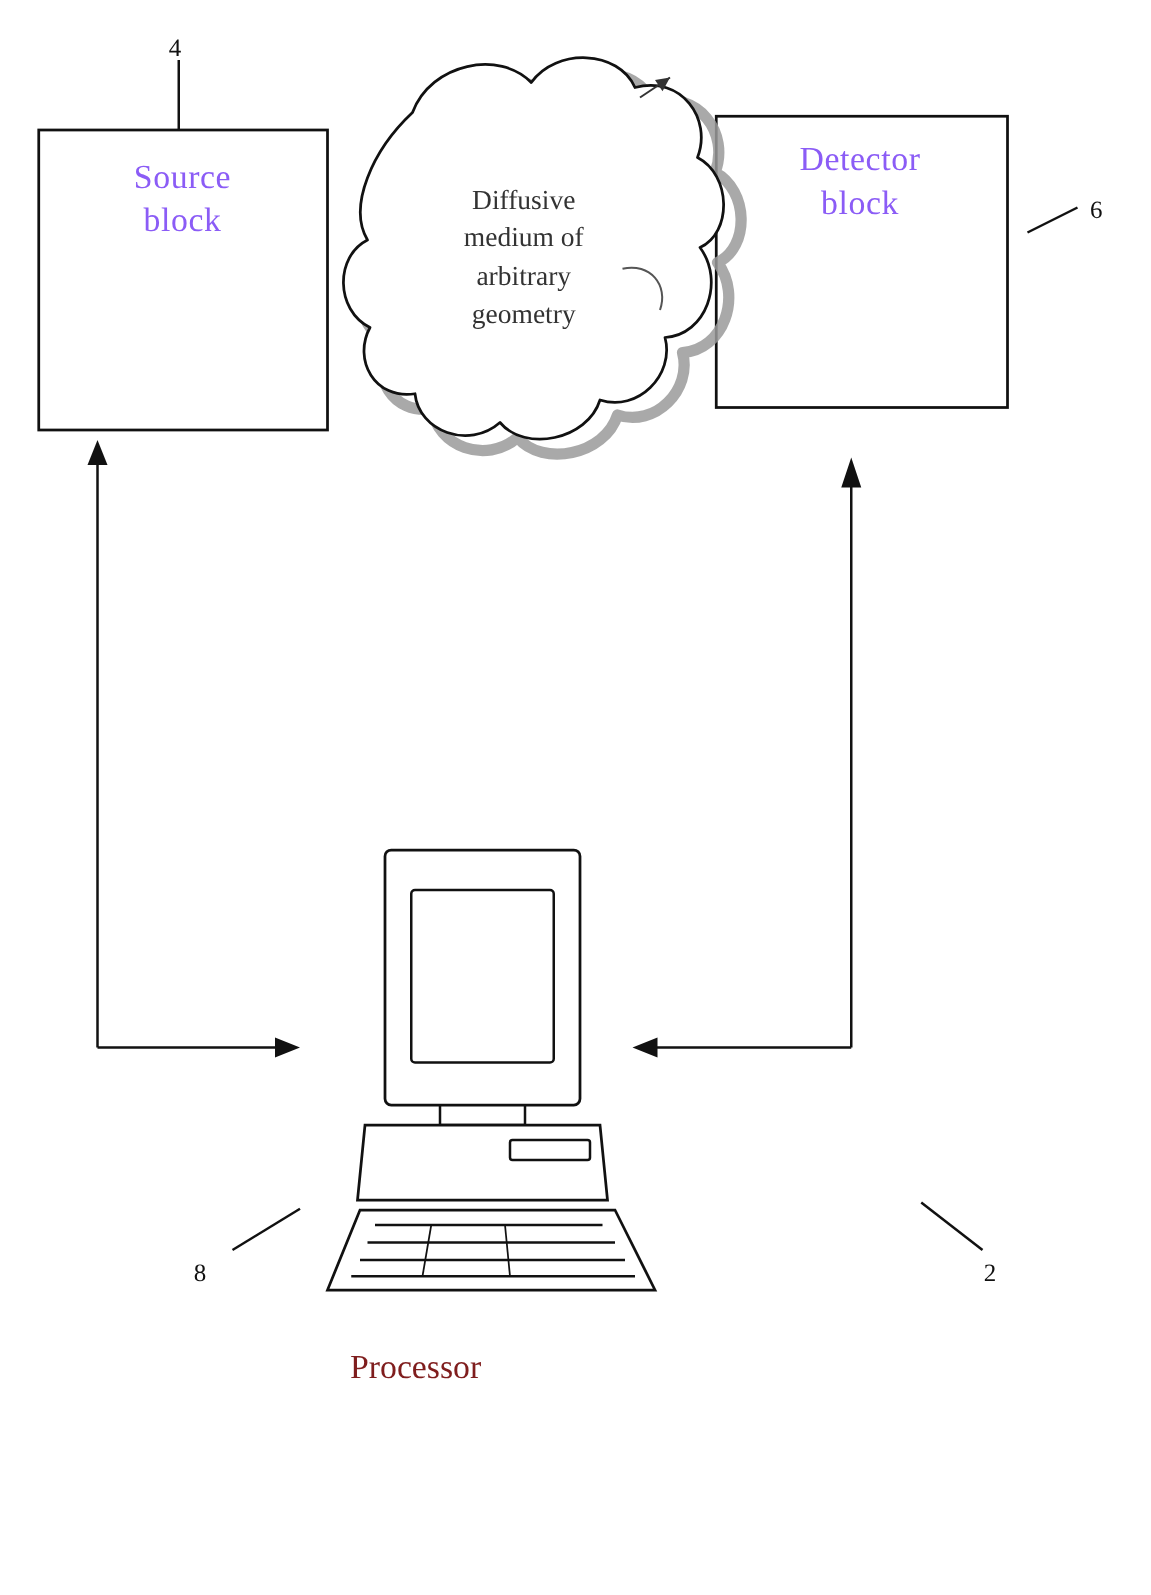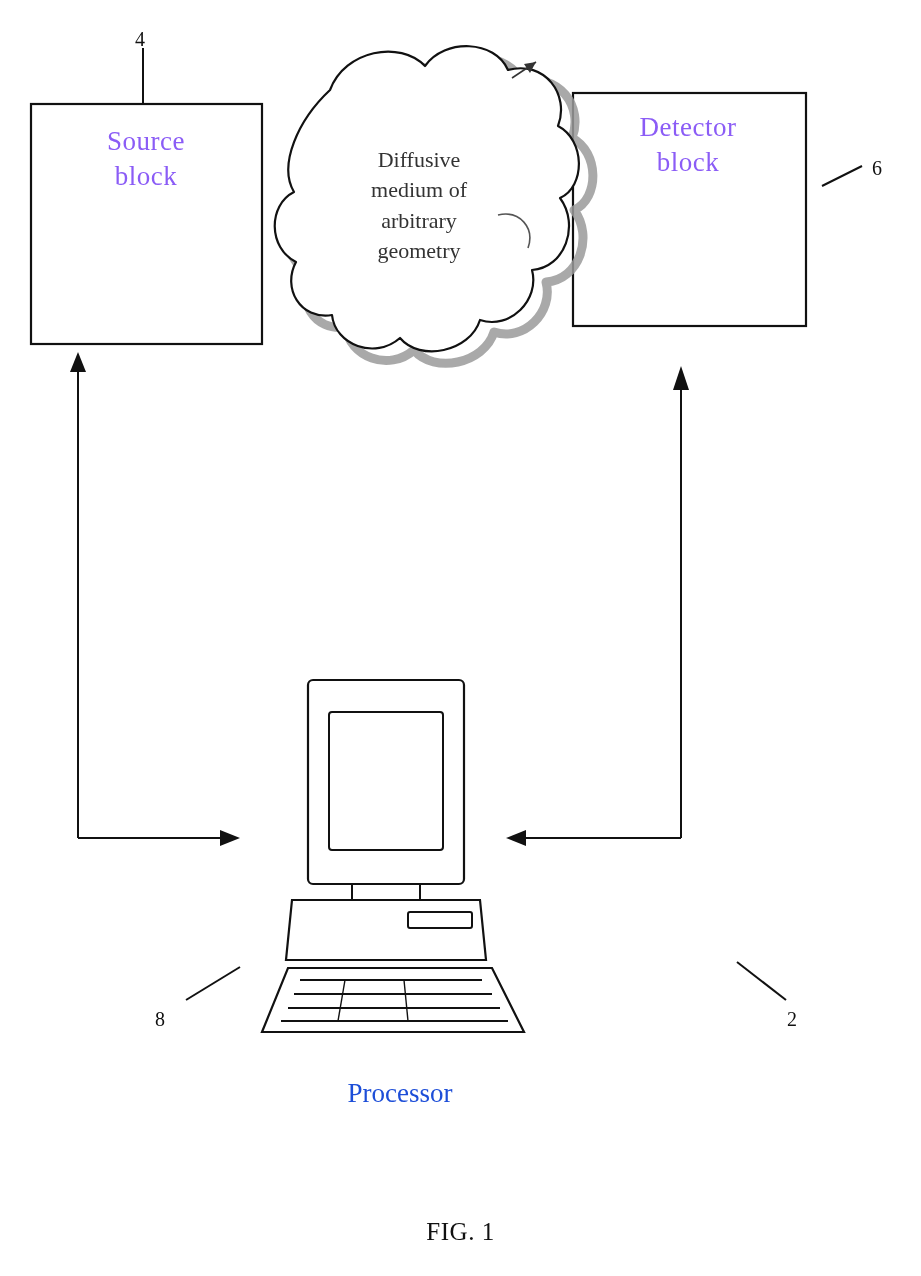--- a/index.html
+++ b/index.html
@@ -55,24 +55,23 @@
     line-height: 1.38;
     color: #333;
     text-align: center;
     font-family: "Liberation Serif", serif;
   }
   #processor-label {
     position: absolute;
     left: 280px;
     top: 1078px;
     width: 240px;
-    text-align: center;
     font-size: 27px;
     font-family: "Liberation Serif", serif;
-    color: #1d4ed8;
+    color: #7f1d1d;
   }
   .ref-num {
     position: absolute;
     font-size: 20px;
     font-family: "Liberation Serif", serif;
     color: #111;
   }
   #ref-4 { left: 135px; top: 28px; }
   #ref-6 { left: 872px; top: 157px; }
   #ref-8 { left: 155px; top: 1008px; }
@@ -183,15 +182,14 @@
 arbitrary
 geometry</div>
 
   <div id="processor-label">Processor</div>
 
   <div class="ref-num" id="ref-4">4</div>
   <div class="ref-num" id="ref-6">6</div>
   <div class="ref-num" id="ref-8">8</div>
   <div class="ref-num" id="ref-2">2</div>
 
-  <div id="fig-caption">FIG. 1</div>
 
 </div>
 
 </body></html>

